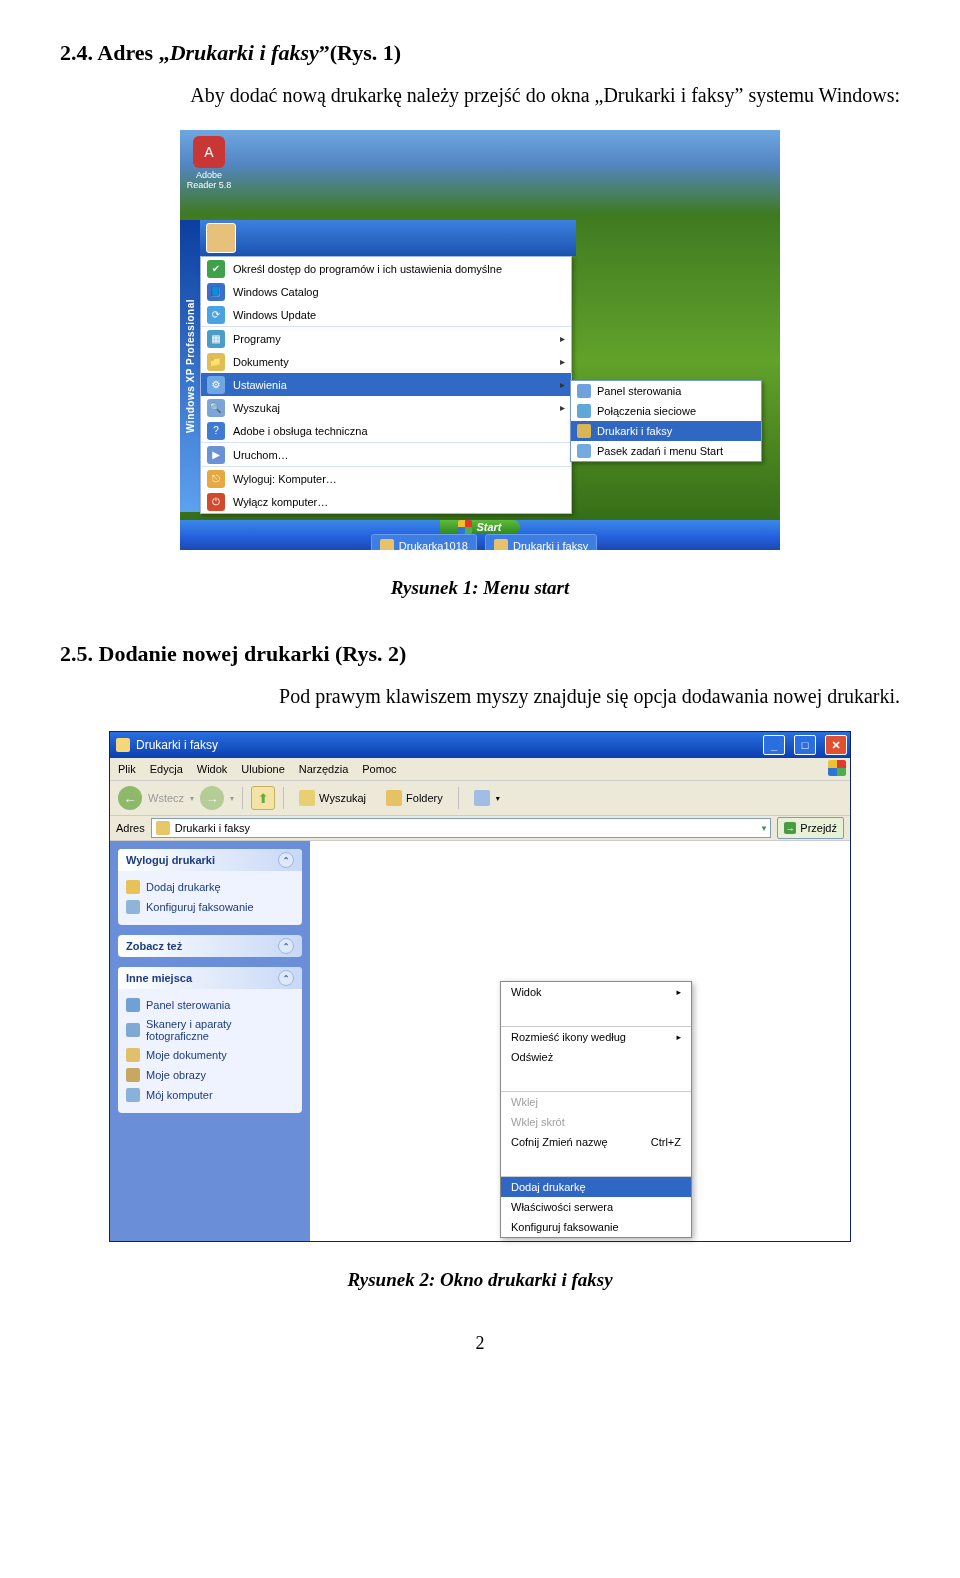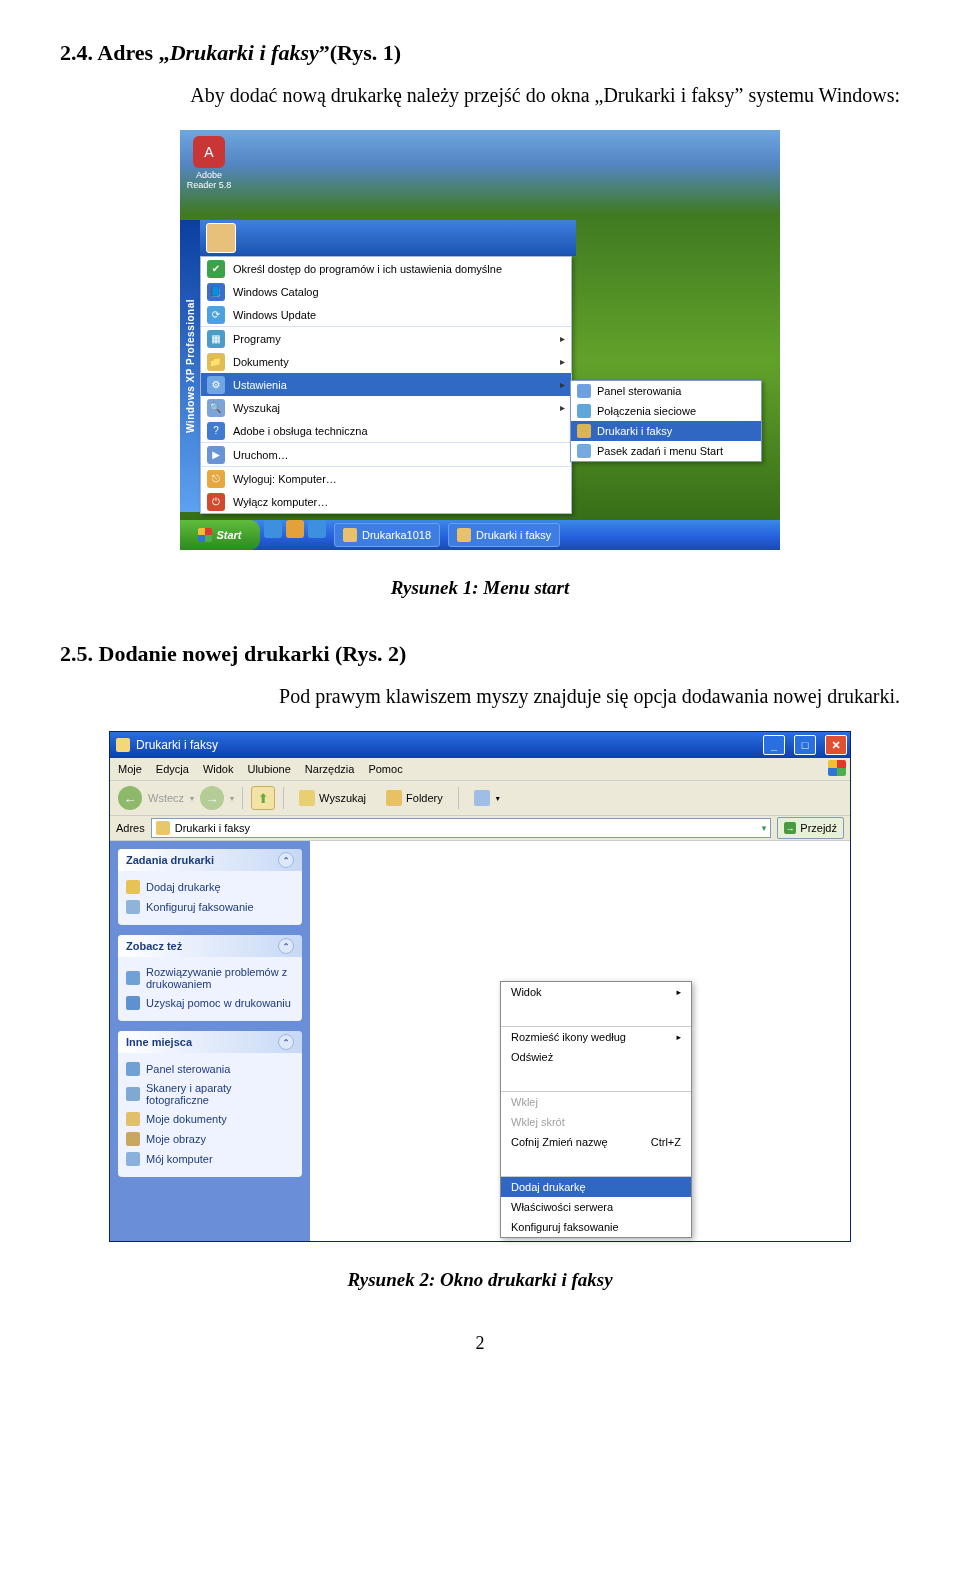--- a/index.html
+++ b/index.html
@@ -104,21 +104,21 @@
   }
   .fig1 .submenu .row {
     display:flex; align-items:center; gap:6px;
     height:20px; padding:0 6px; font-size:11px;
   }
   .fig1 .submenu .row.hl { background:#2f67c3; color:#fff; }
   .fig1 .submenu .row .ic { width:14px;height:14px;border-radius:2px;flex:none; }
   .fig1 .taskbar {
     position:absolute; bottom:0; left:0; right:0; height:30px;
     background: linear-gradient(to bottom,#3b88e7,#245edc 60%,#1b4aad);
-    display:flex; color:#fff; font-size:11px;
+    display:flex; align-items:center; color:#fff; font-size:11px;flex-direction:column;
   }
   .fig1 .taskbar .start-btn {
     height:100%; width:80px;
     background: linear-gradient(to bottom,#5fbb3b,#2d8a1f);
     display:flex; align-items:center; justify-content:center; gap:4px;
     border-radius:0 10px 10px 0; font-weight:bold; font-style:italic;
   }
   .fig1 .taskbar .tray-ic {
     width:18px;height:18px;margin-left:4px;border-radius:3px;
     display:inline-block;
@@ -362,21 +362,21 @@
 <div class="fig2">
   <div class="title-bar">
     <span class="ic"></span>
     <span>Drukarki i faksy</span>
     <span class="spacer"></span>
     <span class="win-btn min">_</span>
     <span class="win-btn max">□</span>
     <span class="win-btn close">✕</span>
   </div>
   <div class="menu-bar" id="fig2-menubar">
-    <span>Moje</span>
+    <span>Plik</span>
       <span>Edycja</span>
       <span>Widok</span>
       <span>Ulubione</span>
       <span>Narzędzia</span>
       <span>Pomoc</span>
       <span class="flag"></span>
   </div>
   <div class="tool-bar">
     <span class="nav-btn back">←</span>
     <span style="color:#9a9a9a">Wstecz</span>
@@ -409,48 +409,38 @@
     </span>
     <span class="go-btn">
       <span style="width:12px;height:12px;background:#4a9a3f;border-radius:2px;color:#fff;display:inline-flex;align-items:center;justify-content:center;font-size:9px">→</span>
       <span>Przejdź</span>
     </span>
   </div>
   <div class="body">
     <div class="side" id="fig2-side">
         <div class="panel">
           <div class="phead">
-            <span>Zadania drukarki</span>
+            <span>Wyloguj drukarki</span>
             <span class="chev">⌃</span>
           </div>
           <div class="pbody">
             <div class="prow">
               <span class="ic" style="background: rgb(230, 194, 87);"></span>
               <span>Dodaj drukarkę</span>
             </div>
             <div class="prow">
               <span class="ic" style="background: rgb(143, 180, 218);"></span>
               <span>Konfiguruj faksowanie</span>
             </div>
           </div>
         </div>
         <div class="panel">
           <div class="phead">
             <span>Zobacz też</span>
             <span class="chev">⌃</span>
-          </div>
-          <div class="pbody">
-            <div class="prow">
-              <span class="ic" style="background: rgb(111, 160, 214);"></span>
-              <span>Rozwiązywanie problemów z drukowaniem</span>
-            </div>
-            <div class="prow">
-              <span class="ic" style="background: rgb(94, 146, 206);"></span>
-              <span>Uzyskaj pomoc w drukowaniu</span>
-            </div>
           </div>
         </div>
         <div class="panel">
           <div class="phead">
             <span>Inne miejsca</span>
             <span class="chev">⌃</span>
           </div>
           <div class="pbody">
             <div class="prow">
               <span class="ic" style="background: rgb(111, 160, 214);"></span>

